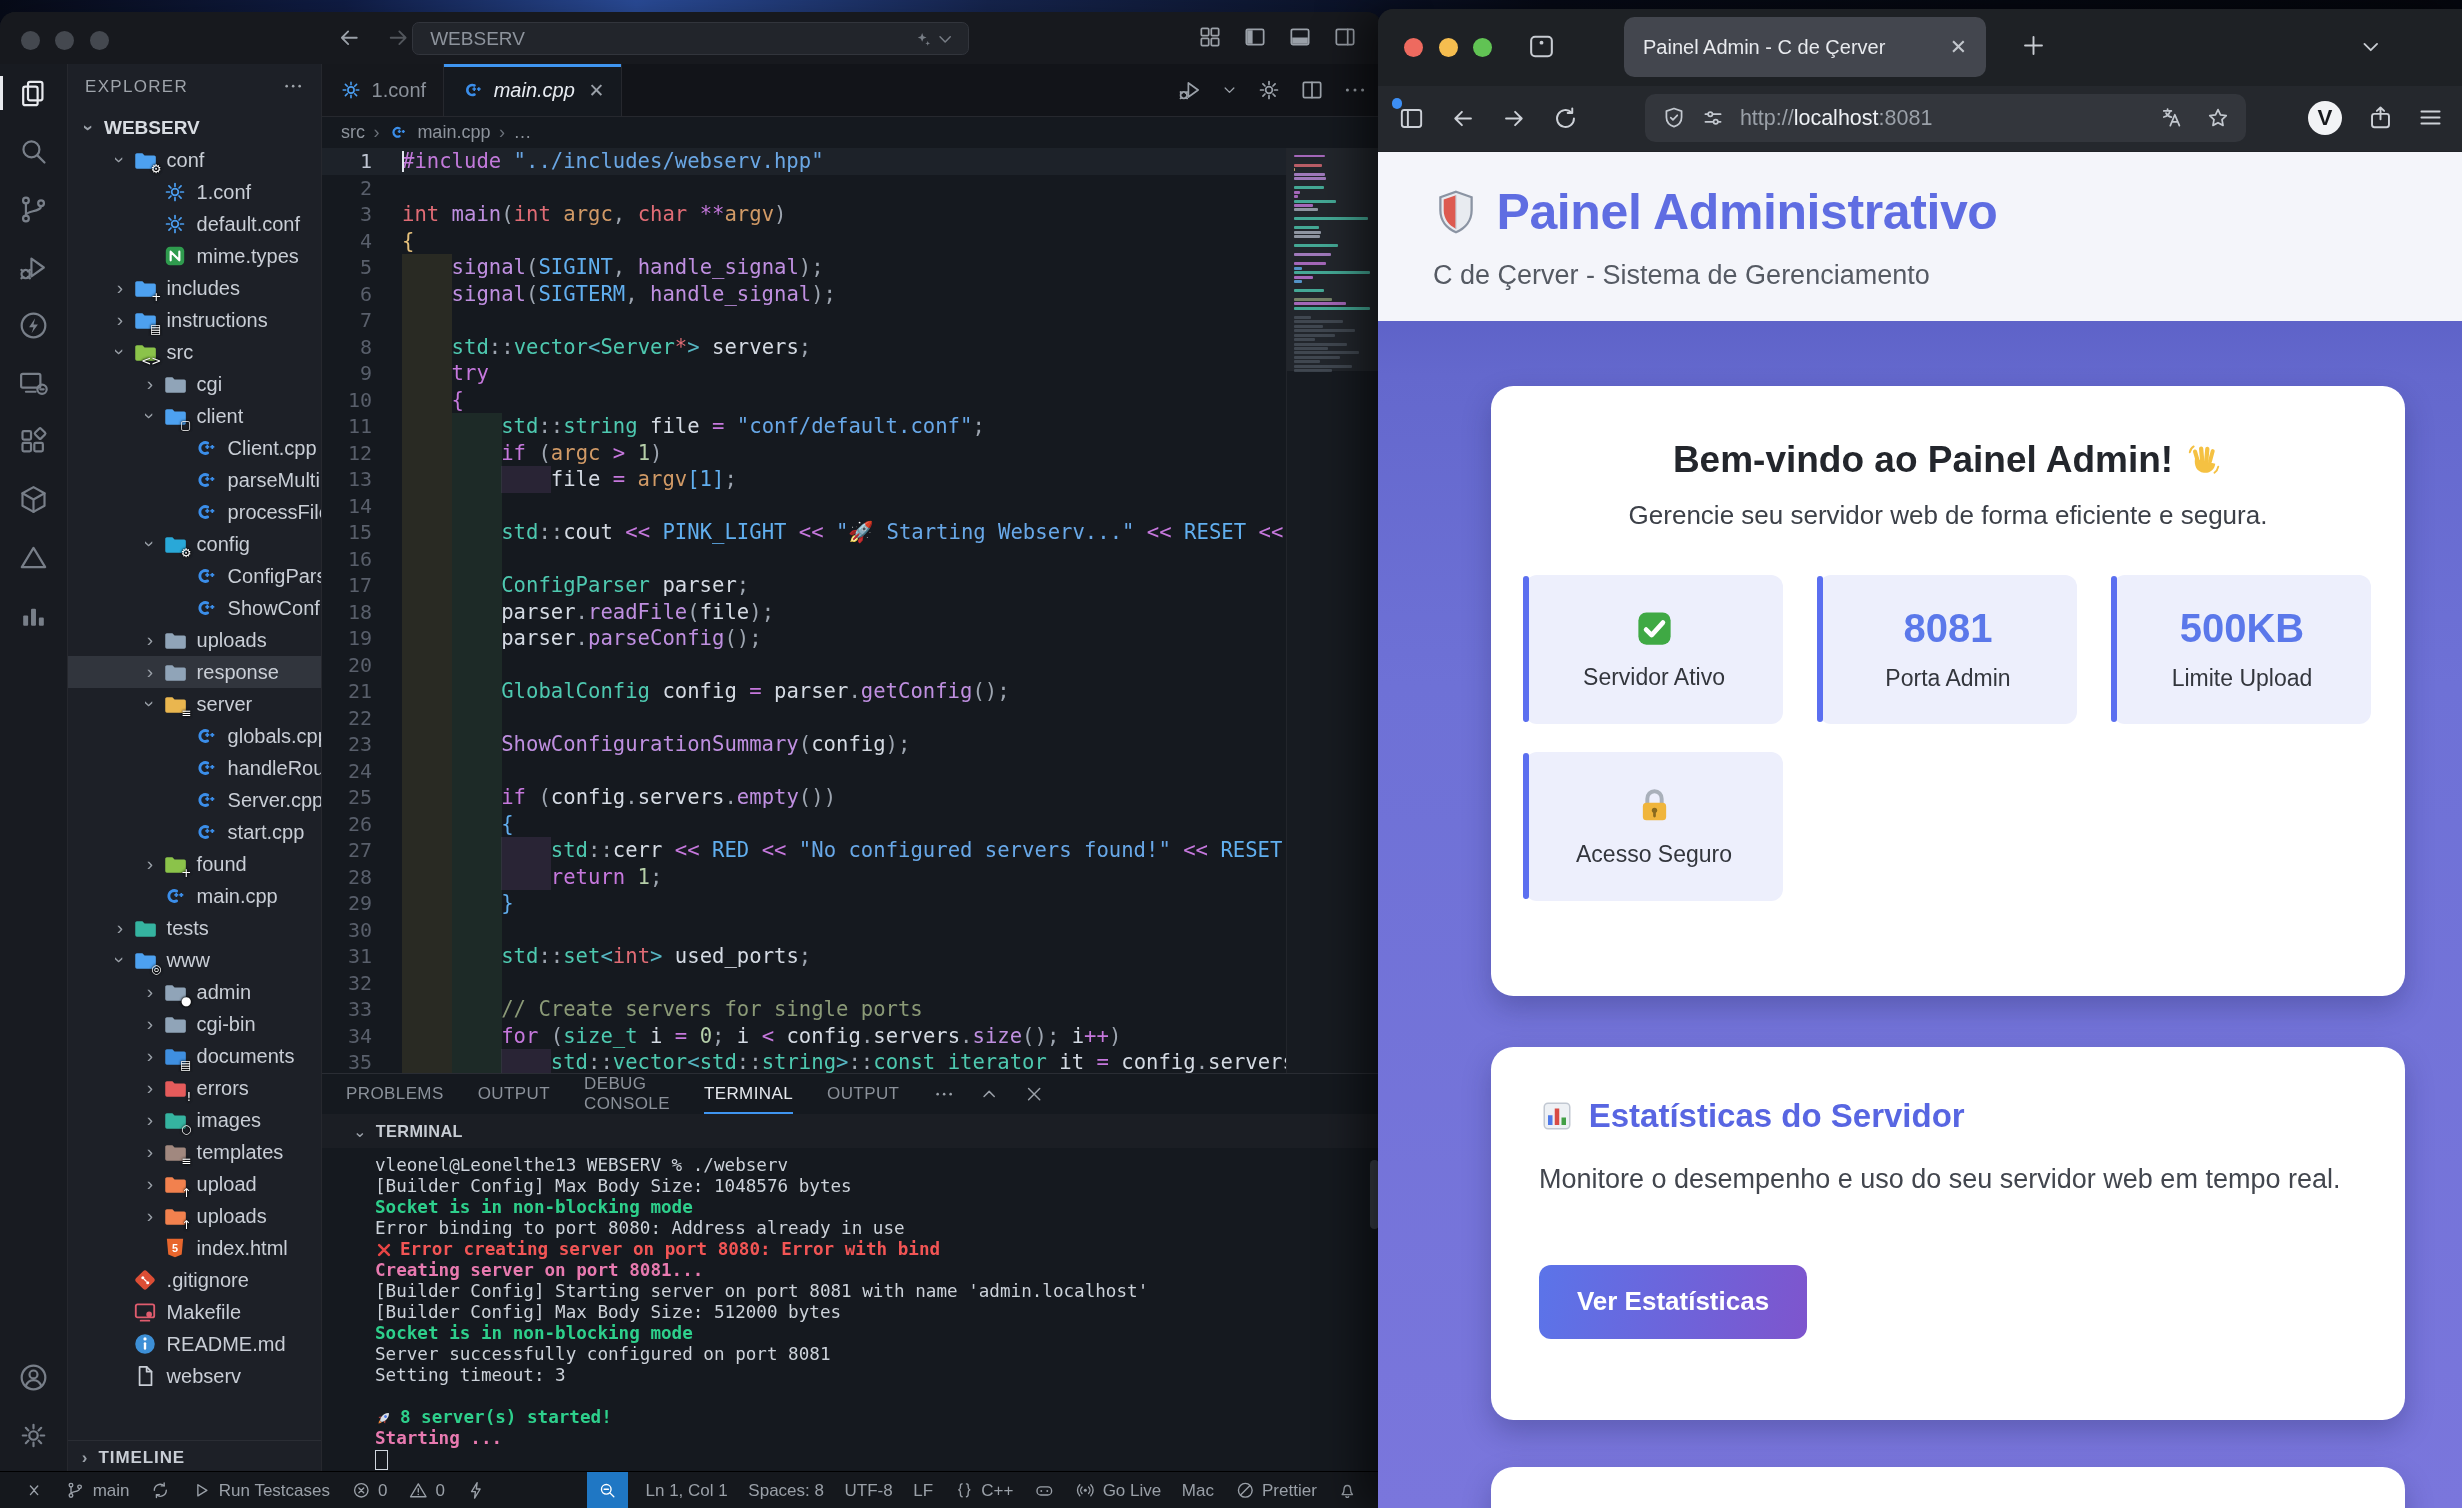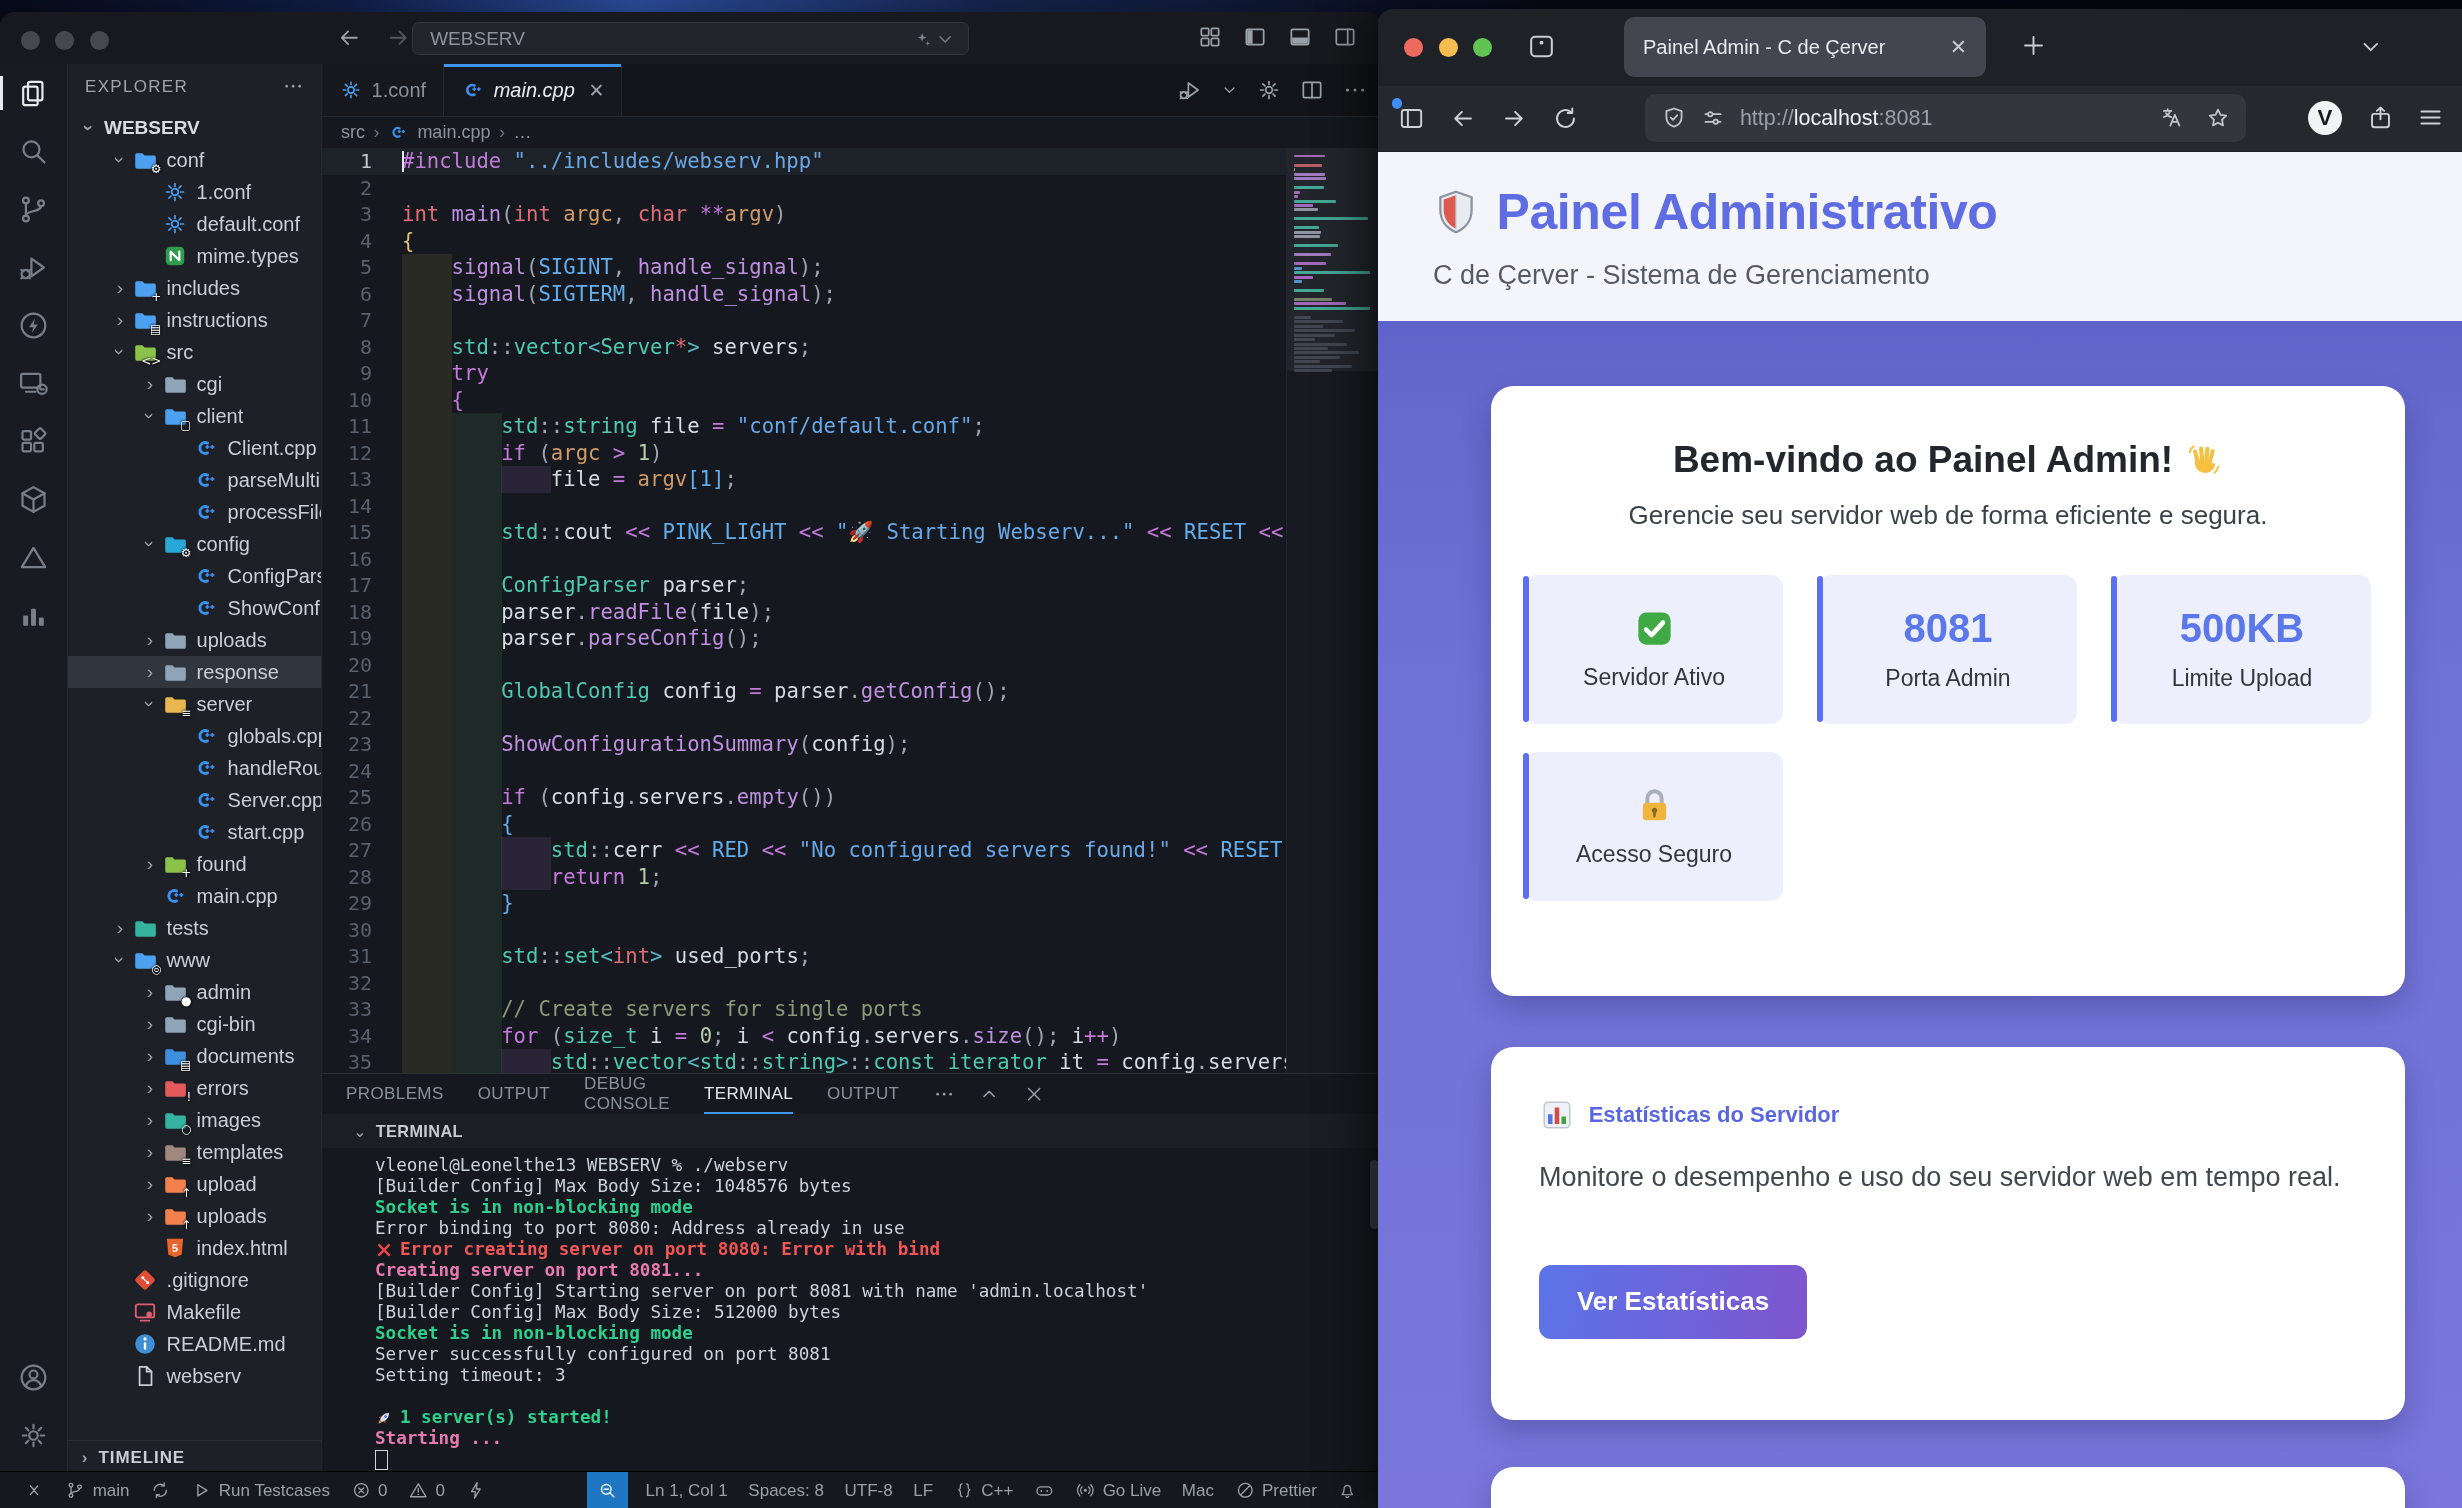--- a/index.html
+++ b/index.html
@@ -154,21 +154,21 @@
   .stats{position:absolute;left:34px;right:34px;display:flex;gap:36px}
   .stats.r1{top:189px}.stats.r2{top:366px}
   .stat{width:258px;height:149px;background:#edeffc;border-radius:12px;position:relative;
     display:flex;flex-direction:column;align-items:center;justify-content:center;gap:13.7px;box-sizing:border-box}
   .stat::before{content:"";position:absolute;left:-1.7px;top:1.7px;bottom:1.7px;width:6px;border-radius:4.3px;background:#5b6ff0}
   .stat .sval{font-size:40px;font-weight:bold;color:#5b78ea}
   .stat .sic{width:43px;height:43px}
   .stat .slab{font-size:23px;color:#33363d}
   .card.sect1{top:895px;height:373px}
   .card.sect2{top:1315px;height:258px}
-  .sec-h{display:flex;align-items:center;gap:13.7px;padding:50px 0 0 48px;font-size:22px;font-weight:bold;color:#5866e2}
+  .sec-h{display:flex;align-items:center;gap:13.7px;padding:50px 0 0 48px;font-size:33px;font-weight:bold;color:#5866e2}
   .sec-h .hic{width:36px;height:36px}
   .sec-p{padding:29px 0 0 48px;font-size:27px;color:#42464e}
   .sec-btn{position:absolute;left:48px;top:218px;width:268px;height:74px;border:none;border-radius:12px;
     background:linear-gradient(100deg,#5b74e9,#7e55cd);color:#fff;font-size:26px;font-weight:bold;
     font-family:"Liberation Sans",sans-serif;cursor:pointer}
   .ic svg,.fic svg,.hic svg,.sic svg,.ticon svg,.uic svg,.nic svg,.br-sideic svg,.br-newtab svg,.br-tabchev svg,
   .br-share svg,.br-menu svg{width:100%;height:100%;display:block}
 </style>
 </head>
 <body>
@@ -1066,21 +1066,21 @@
             <div class="trow2 t-fg"><span>Server successfully configured on port 8081</span></div>
             <div class="trow2 t-fg"><span>Setting timeout: 3</span></div>
             <div class="trow2 t-fg"><span></span></div>
             <div class="trow2 t-green"><span class="ticon"><svg viewBox="0 0 24 24">
                   <g transform="rotate(45 12 12)">
                     <path d="M12 2.8c2.6 2 3.7 5.1 3.7 8.2s-1.1 6.2-3.7 8.2c-2.6-2-3.7-5.1-3.7-8.2s1.1-6.2 3.7-8.2z" fill="#d8dde4"></path>
                     <circle cx="12" cy="9.2" r="1.9" fill="#4f79e8"></circle>
                     <path d="M9.6 18.5L12 22.5l2.4-4z" fill="#e8833a"></path>
                     <path d="M8.3 13l-2.6 3.2 2.9-.3M15.7 13l2.6 3.2-2.9-.3" fill="#d84b45"></path>
                   </g>
-                </svg></span><span>1 server(s) started!</span></div>
+                </svg></span><span>8 server(s) started!</span></div>
             <div class="trow2 t-pink"><span>Starting ...</span></div>
             <div class="trow2 t-fg"><span class="t-cursor"></span><span></span></div>
           </div>
         <div class="term-scroll"></div>
       </div>
     </div>
   </div>
   <footer class="statusbar">
     <div class="sb-group" id="sb-left">
         <div class="sb-item">

